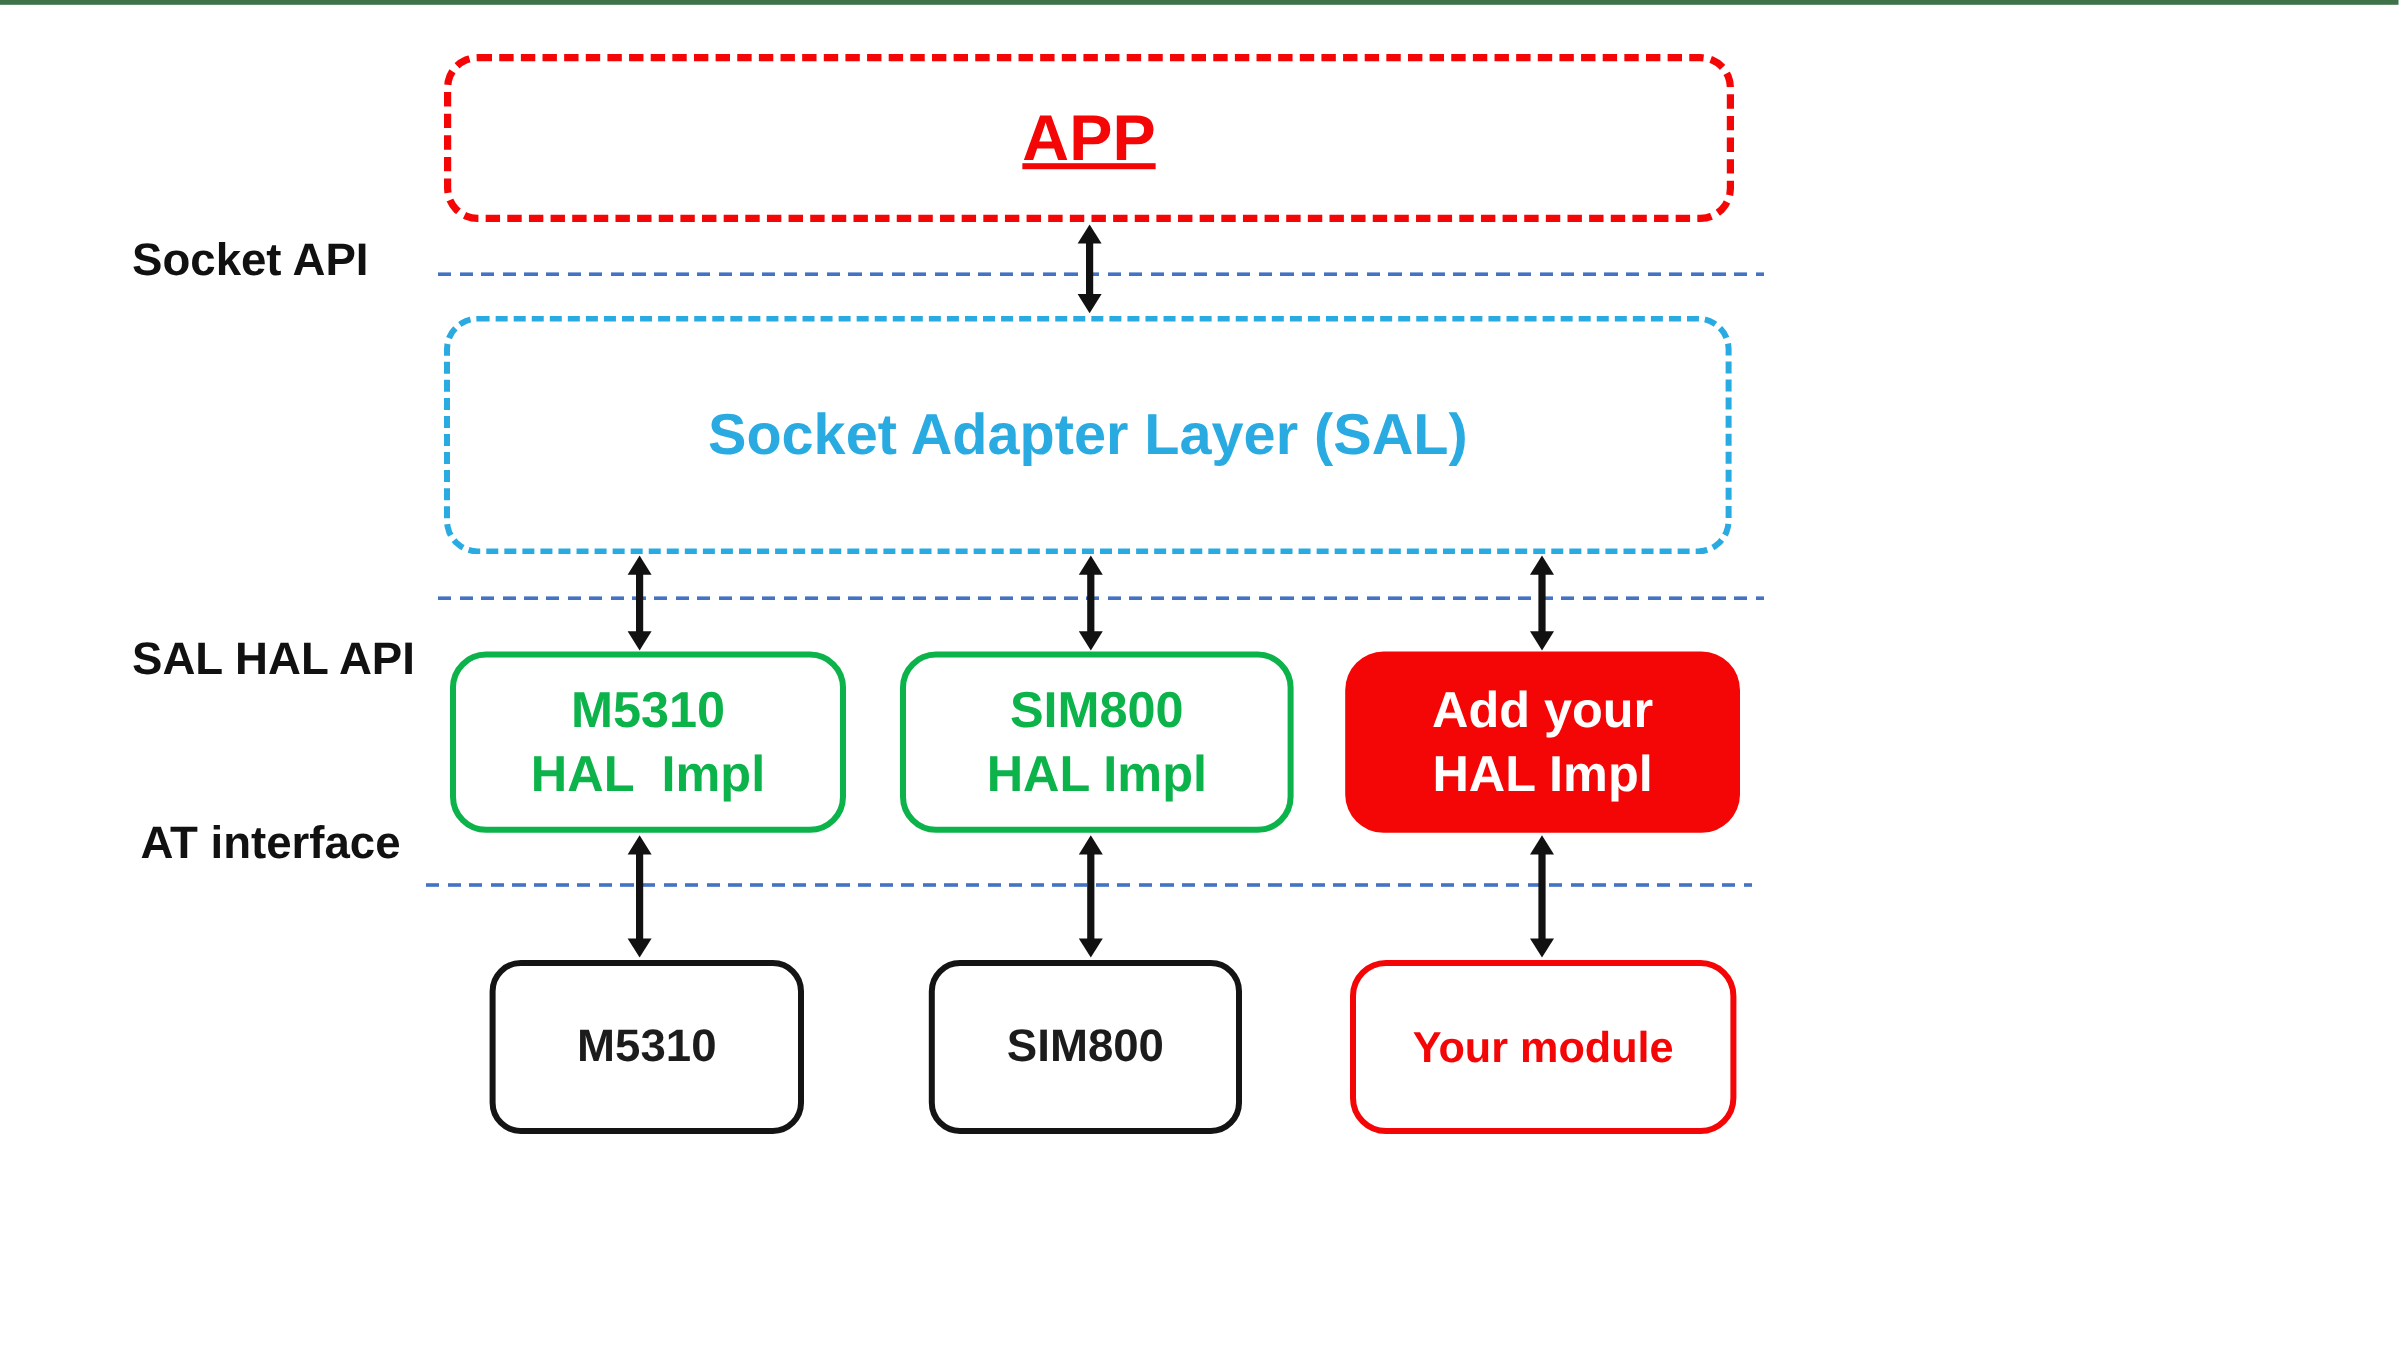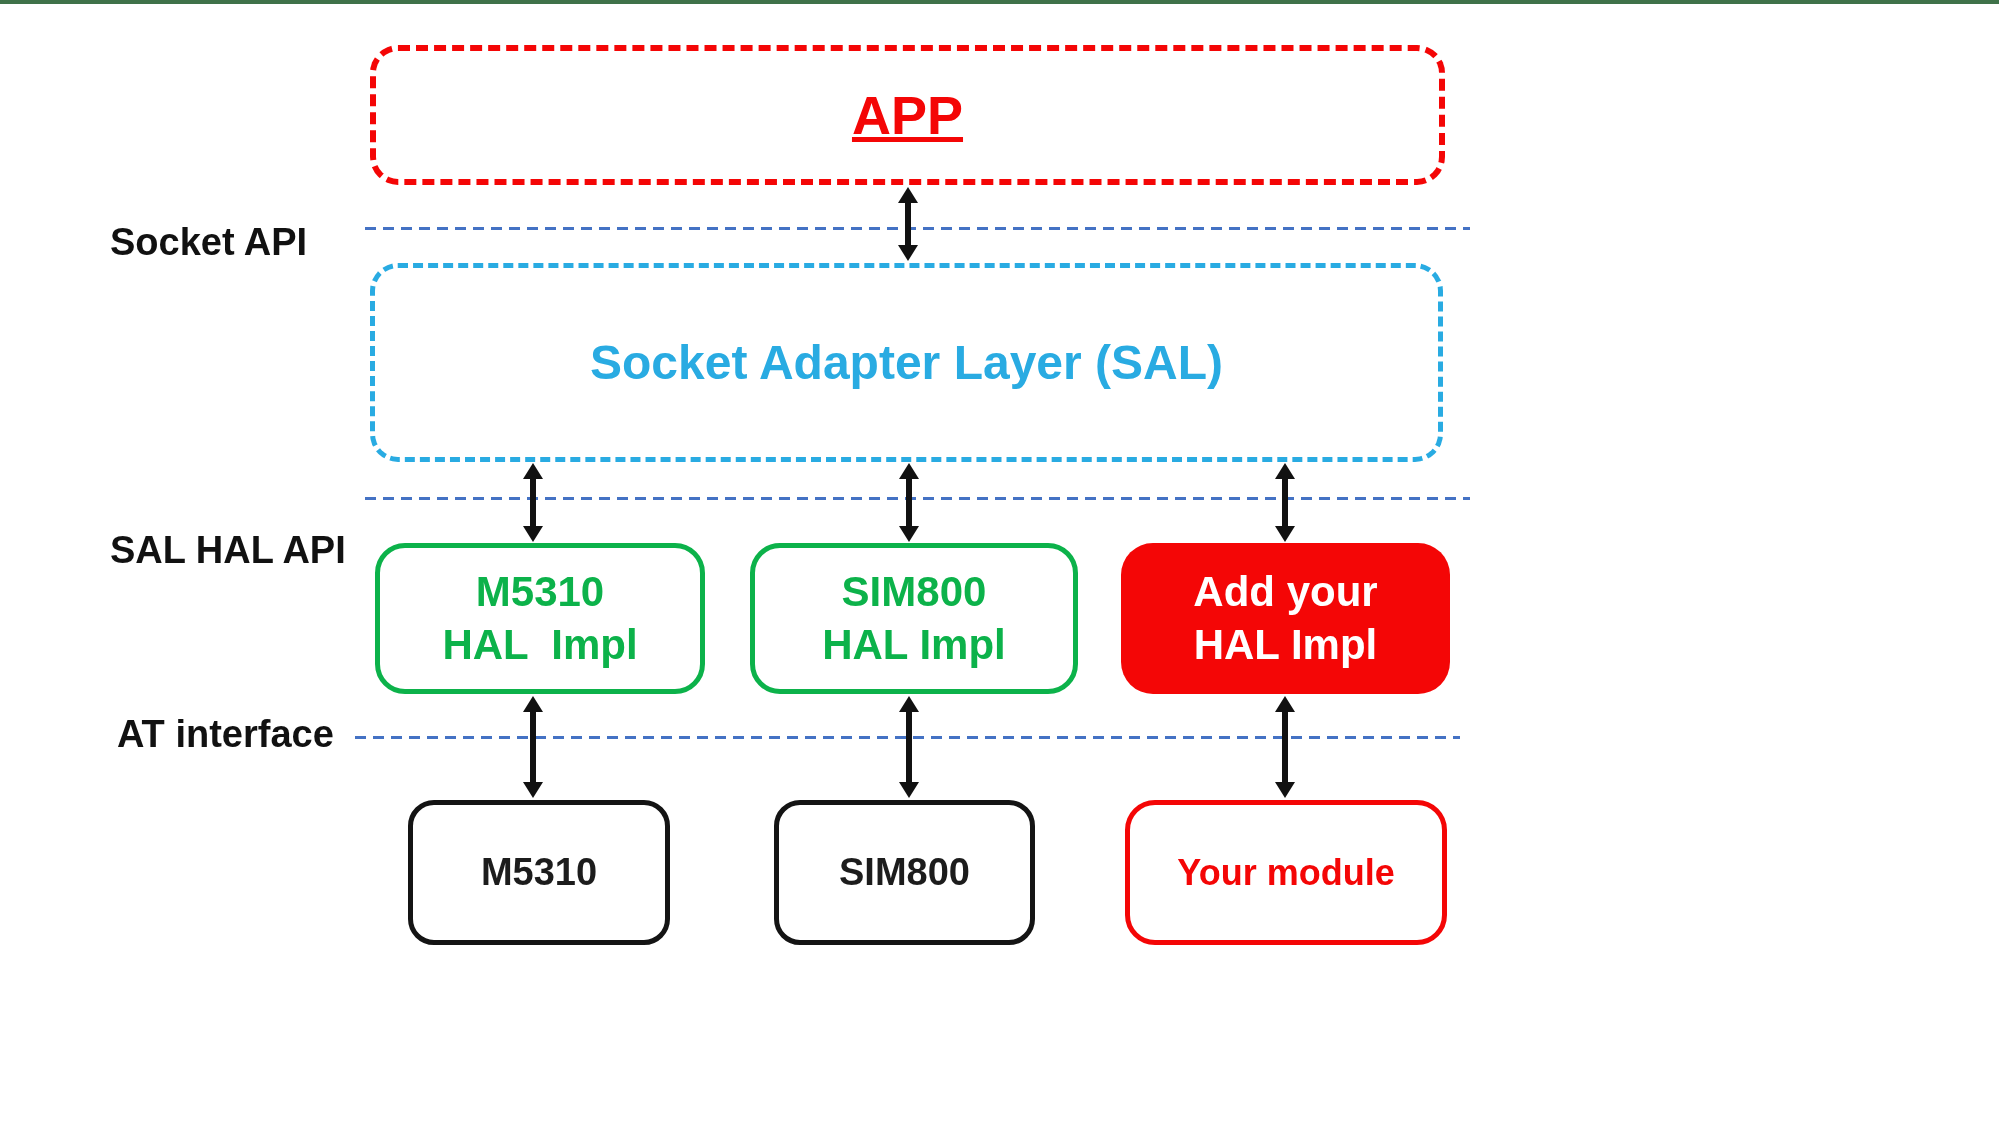--- a/index.html
+++ b/index.html
@@ -97,23 +97,23 @@
   .rule-2 { left: 365px; top: 497px; }
   .rule-3 { left: 355px; top: 736px; }
 
   .side-label {
     position: absolute;
     color: #111111;
     font-size: 38px;
     font-weight: 700;
     white-space: nowrap;
   }
-  .lbl-1 { left: 110px; top: 221px; }
+  .lbl-1 { left: 110px; top: 196px; }
   .lbl-2 { left: 110px; top: 489px; margin-top: 40px; }
-  .lbl-3 { left: 117px; top: 713px; }
+  .lbl-3 { left: 117px; top: 682px; }
 
   .arrow {
     position: absolute;
     width: 6px;
     background: #111111;
   }
   .arrow::before, .arrow::after {
     content: "";
     position: absolute;
     left: 50%;

